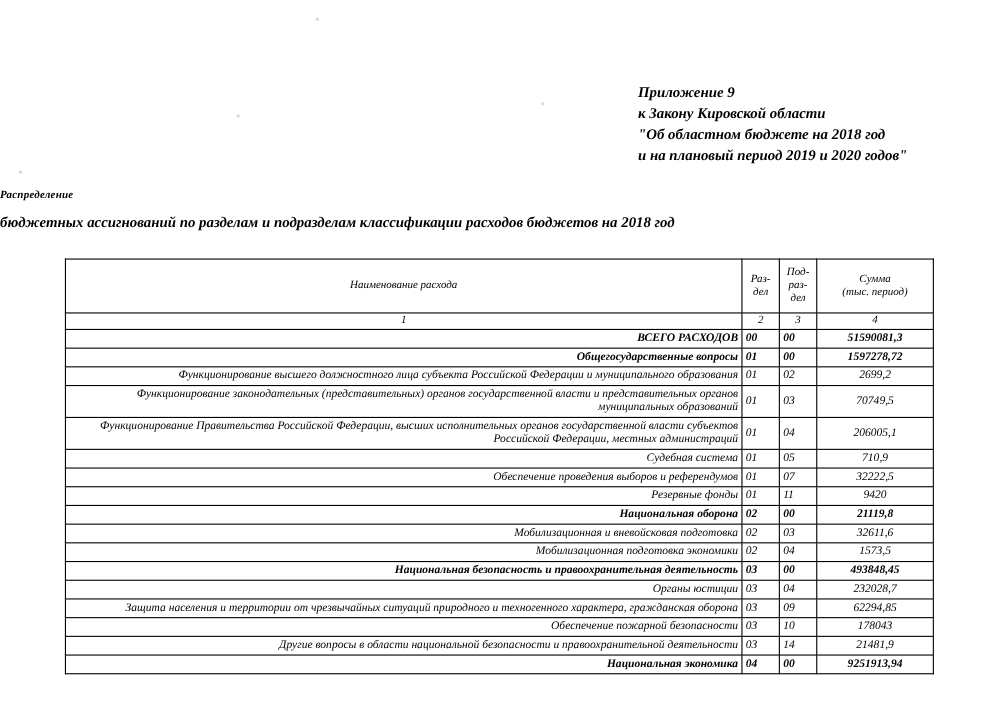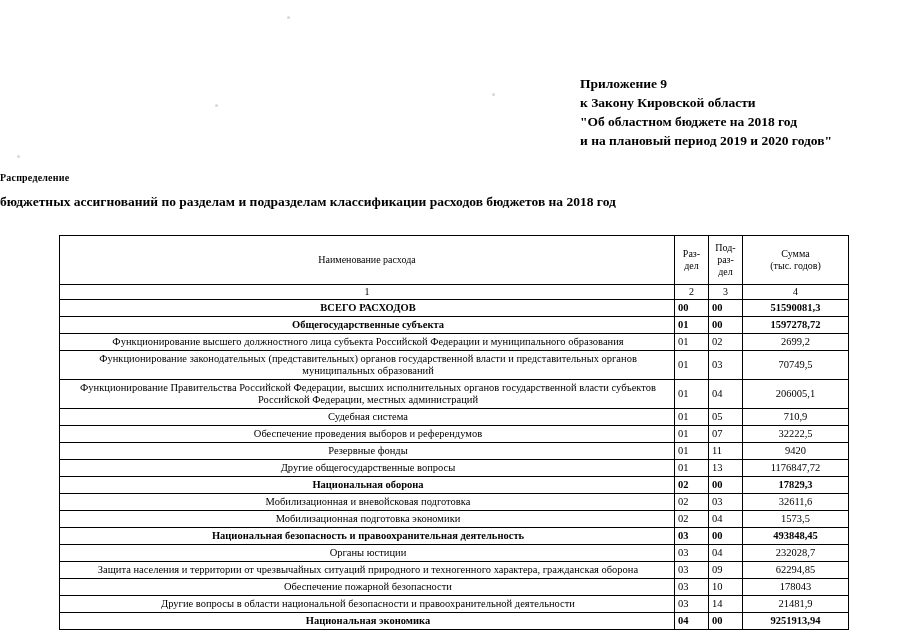--- a/index.html
+++ b/index.html
@@ -13,20 +13,21 @@
     font-family: "Liberation Serif", serif;
     color: #000000;
     overflow: hidden;
     position: relative;
   }
   .page {
     position: relative;
     width: 905px;
     height: 508px;
     box-sizing: border-box;
+    font-style: italic;
   }
   
   .header-block {
     position: absolute;
     top: 74px;
     left: 580px;
     font-size: 13.5px;
     line-height: 19px;
     white-space: nowrap;
   }
@@ -82,21 +83,21 @@
     font-size: 10px;
     height: 46px;
   }
   thead td.head-name { text-align: center; }
   .numrow td {
     text-align: center;
     height: 12px;
     font-size: 10px;
   }
   tbody td.name {
-    text-align: center;
+    text-align: right;
     padding-left: 5px;
   }
   tbody td.amount {
     text-align: center;
   }
   tbody tr.bold td {
     font-weight: bold;
   }
   tbody tr.tall td { height: 26px; }
   tbody tr.normal td { height: 14px; }
@@ -143,39 +144,39 @@
             <span>Раз-</span><br>
             <span>дел</span>
           </td>
           <td class="hdr-small">
             <span>Под-</span><br>
             <span>раз-</span><br>
             <span>дел</span>
           </td>
           <td class="hdr-small">
             <span>Сумма</span><br>
-            <span>(тыс. годов)</span>
+            <span>(тыс. период)</span>
           </td>
         </tr>
         <tr class="numrow">
           <td>1</td>
           <td>2</td>
           <td>3</td>
           <td>4</td>
         </tr>
       </thead>
       <tbody id="table-body">
           <tr class="bold normal">
             <td class="name">ВСЕГО РАСХОДОВ</td>
             <td>00</td>
             <td>00</td>
             <td class="amount">51590081,3</td>
           </tr>
           <tr class="bold normal">
-            <td class="name">Общегосударственные субъекта</td>
+            <td class="name">Общегосударственные вопросы</td>
             <td>01</td>
             <td>00</td>
             <td class="amount">1597278,72</td>
           </tr>
           <tr class="normal">
             <td class="name">Функционирование высшего должностного лица субъекта Российской Федерации и муниципального образования</td>
             <td>01</td>
             <td>02</td>
             <td class="amount">2699,2</td>
           </tr>
@@ -202,31 +203,25 @@
             <td>01</td>
             <td>07</td>
             <td class="amount">32222,5</td>
           </tr>
           <tr class="normal">
             <td class="name">Резервные фонды</td>
             <td>01</td>
             <td>11</td>
             <td class="amount">9420</td>
           </tr>
-          <tr class="normal">
-            <td class="name">Другие общегосударственные вопросы</td>
-            <td>01</td>
-            <td>13</td>
-            <td class="amount">1176847,72</td>
-          </tr>
           <tr class="bold normal">
             <td class="name">Национальная оборона</td>
             <td>02</td>
             <td>00</td>
-            <td class="amount">17829,3</td>
+            <td class="amount">21119,8</td>
           </tr>
           <tr class="normal">
             <td class="name">Мобилизационная и вневойсковая подготовка</td>
             <td>02</td>
             <td>03</td>
             <td class="amount">32611,6</td>
           </tr>
           <tr class="normal">
             <td class="name">Мобилизационная подготовка экономики</td>
             <td>02</td>

